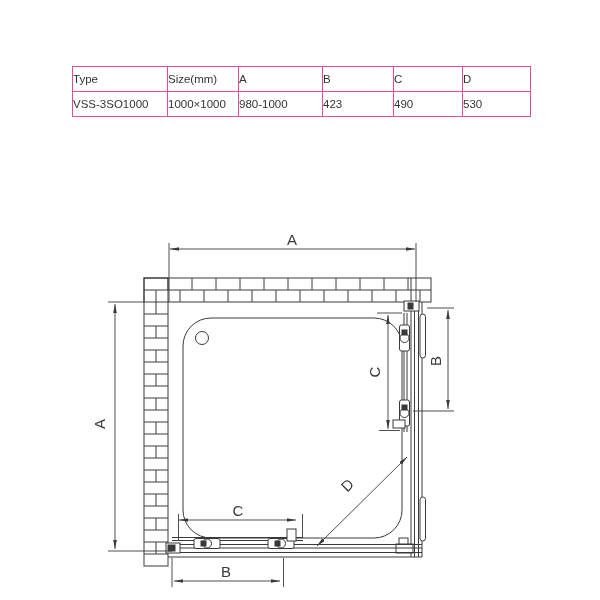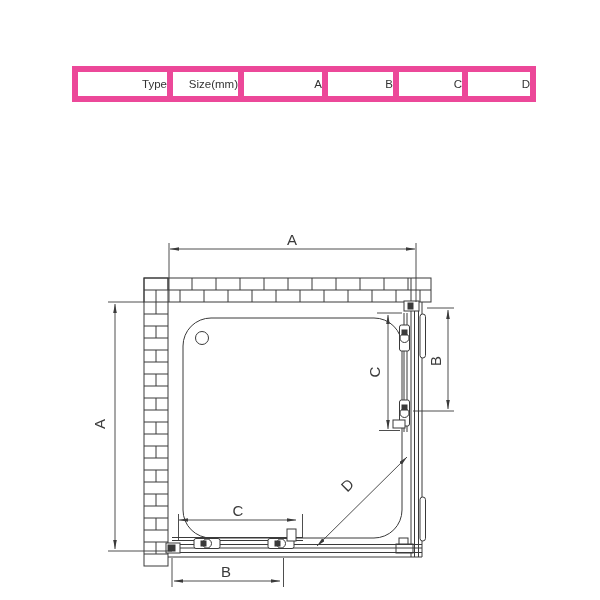--- a/index.html
+++ b/index.html
@@ -1,21 +1,21 @@
 <!DOCTYPE html>
 <html><head>
 <meta charset="utf-8">
 <style>
   html,body{margin:0;padding:0;background:#fff;}
   .canvas{position:relative;width:600px;height:600px;background:#fff;overflow:hidden;
           font-family:"Liberation Sans",sans-serif;}
   table.spec{position:absolute;left:72px;top:66px;width:458px;border-collapse:collapse;
              table-layout:fixed;}
-  table.spec th,table.spec td{border:6px solid #ec4899;font-weight:normal;
-             font-size:11.5px;color:#333;text-align:right;padding:0;height:24px;
+  table.spec th,table.spec td{border:1px solid #ec4899;font-weight:normal;
+             font-size:11.5px;color:#333;text-align:left;padding:0;height:24px;
              white-space:nowrap;overflow:hidden;}
   svg.drawing{position:absolute;left:0;top:0;}
   svg text{font-family:"Liberation Sans",sans-serif;font-size:15px;fill:#3a3a3a;}
 </style>
 </head>
 <body>
 
 <div class="canvas">
 
   <table class="spec">
@@ -28,20 +28,28 @@
         <col style="width:68px">
     </colgroup>
     <tbody>
         <tr>
       <th>Type</th>
       <th>Size(mm)</th>
       <th>A</th>
       <th>B</th>
       <th>C</th>
       <th>D</th>
+    </tr>
+    <tr>
+      <td>VSS-3SO1000</td>
+      <td>1000×1000</td>
+      <td>980-1000</td>
+      <td>423</td>
+      <td>490</td>
+      <td>530</td>
     </tr>
   </tbody>
     </table>
 
   <svg class="drawing" width="600" height="600" viewBox="0 0 600 600">
     <defs>
       <marker id="arr" viewBox="0 0 9 3.6" refX="9" refY="1.8" markerWidth="9" markerHeight="3.6" markerUnits="userSpaceOnUse" orient="auto-start-reverse">
         <path d="M0 0L9 1.8L0 3.6Z" fill="#3a3a3a"></path>
       </marker>
     </defs>

